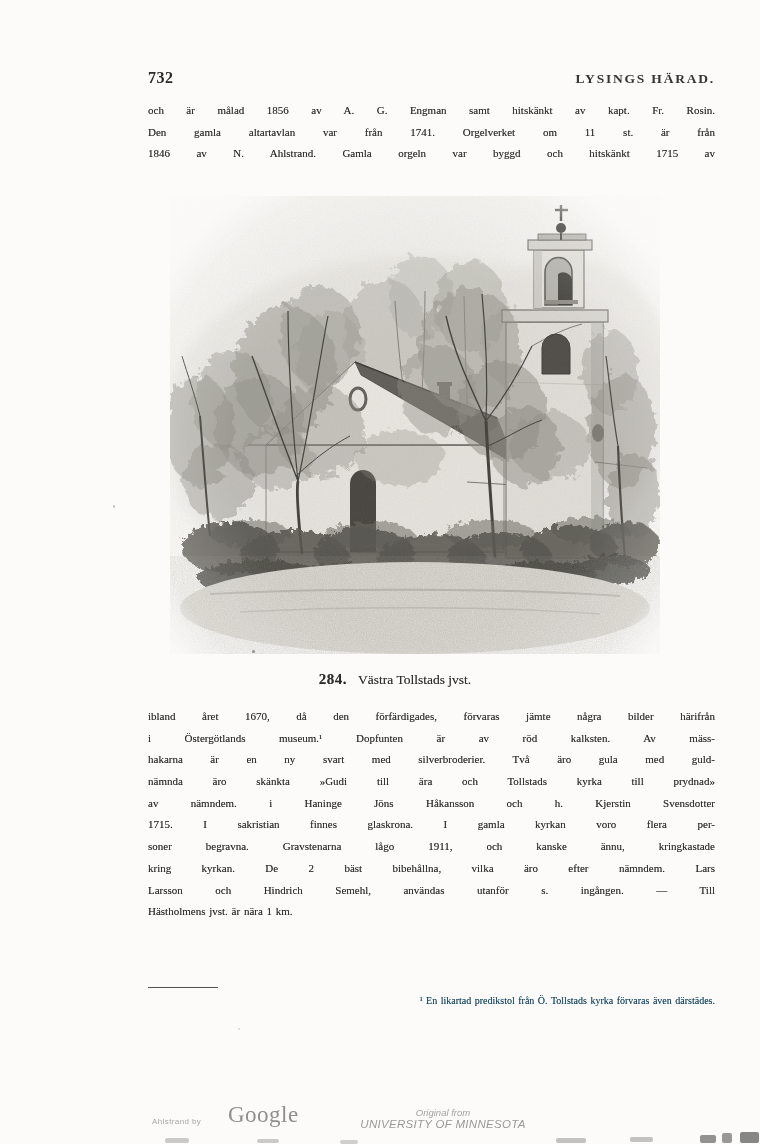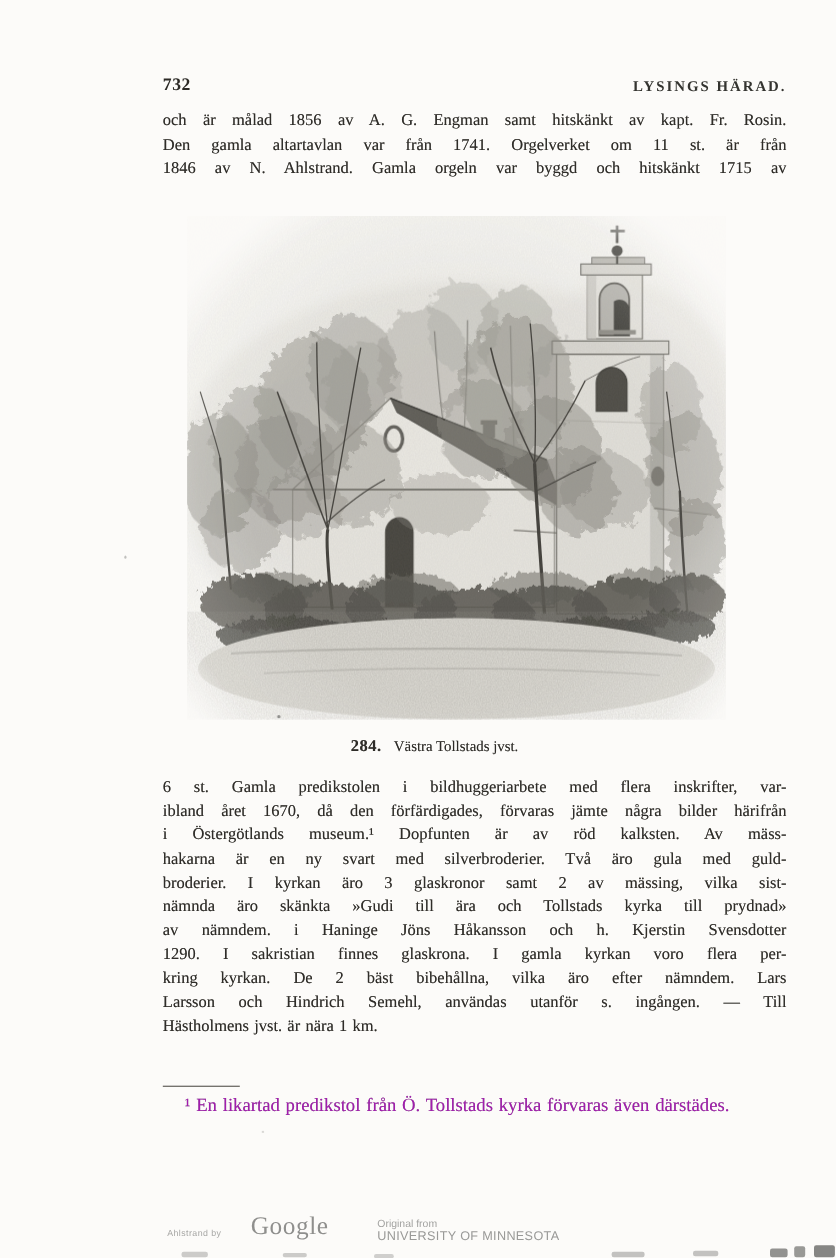--- a/index.html
+++ b/index.html
@@ -11,52 +11,52 @@
   .pagenum{
     position:absolute; left:148px; top:69px;
     font-size:16px; font-weight:600; letter-spacing:.5px; color:#2c2a26;text-align:center;
   }
   .runhead{
     position:absolute; left:148px; top:71px; width:567px; text-align:right;
     font-size:13.5px; font-weight:700; letter-spacing:1.8px; color:#343430;
   }
   .para{
     position:absolute; left:148px; width:567px;
-    font-size:15px; line-height:21.7px; word-spacing:1px;
+    font-size:11px; line-height:21.7px; word-spacing:1px;
     text-shadow:0 0 .5px rgba(46,44,40,.55);
   }
   .para1{top:100px;}
   .para2{top:706px;}
   .jline{ text-align:justify; text-align-last:justify; height:21.7px; overflow:hidden; }
   .jline.last{ text-align-last:left; }
   .figure{ position:absolute; left:170px; top:196px; width:490px; height:458px; }
   .caption{
     position:absolute; left:160px; top:671px; width:470px; text-align:center;
     font-size:13.5px; color:#2e2c28; text-shadow:0 0 .4px rgba(46,44,40,.5);
   }
   .cap-num{ font-weight:700; font-size:15px; margin-right:11px; letter-spacing:.5px; }
   .fnrule{ position:absolute; left:148px; top:987px; width:70px; border-top:1.3px solid #54524c; }
   .footnote{
     position:absolute; left:148px; top:995px; width:567px;
-    font-size:17px; text-indent:20px; color:#a21caf;
-    text-shadow:0 0 .4px rgba(46,44,40,.5); word-spacing:1px;
+    font-size:10px; text-indent:20px; color:#0c4a6e;
+    text-shadow:0 0 .4px rgba(46,44,40,.5); word-spacing:1px;text-align:right;
   }
   .f-digitized{
     position:absolute; left:152px; top:1117px;
     font-family:"Liberation Sans","DejaVu Sans",sans-serif;
     font-size:8px; color:#a6a6a4; letter-spacing:.4px;
   }
   .f-google{
     position:absolute; left:192px; top:1102px;
     font-family:"Liberation Serif","DejaVu Serif",serif;
     font-size:23px; color:#8f8f8d; letter-spacing:.5px;margin-left:36px;
   }
   .f-right{
-    position:absolute; left:343px; top:1107px; width:200px; text-align:left;
-    font-family:"Liberation Sans","DejaVu Sans",sans-serif; color:#a2a2a0;
+    position:absolute; left:343px; top:1107px; width:200px; text-align:center;
+    font-family:"Liberation Sans","DejaVu Sans",sans-serif; color:#a2a2a0;font-style:italic;
   }
   .f-orig{ font-size:9.5px; line-height:11px; }
   .f-inst{ font-size:11.5px; line-height:12px; color:#999997; letter-spacing:.3px; }
   .smudge{ position:absolute; border-radius:2px; filter:blur(.7px); }
   .dot{ position:absolute; border-radius:50%; }
 </style>
 </head>
 <body>
 
 <div class="page">
@@ -228,28 +228,27 @@
         <rect x="0" y="0" width="490" height="458" filter="url(#grain)" opacity="0.22"></rect>
       </g>
     </svg>
   </div>
 
   <div class="caption">
     <span class="cap-num">284.</span><span class="cap-text">Västra Tollstads jvst.</span>
   </div>
 
   <div class="para para2">
-      <div class="jline">6 st. Gamla predikstolen i bildhuggeriarbete med flera inskrifter, var-</div>
       <div class="jline">ibland året 1670, då den förfärdigades, förvaras jämte några bilder härifrån</div>
       <div class="jline">i Östergötlands museum.¹ Dopfunten är av röd kalksten. Av mäss-</div>
       <div class="jline">hakarna är en ny svart med silverbroderier. Två äro gula med guld-</div>
-      <div class="jline">broderier. I kyrkan äro 3 glaskronor samt 2 av mässing, vilka sist-</div>
       <div class="jline">nämnda äro skänkta »Gudi till ära och Tollstads kyrka till prydnad»</div>
       <div class="jline">av nämndem. i Haninge Jöns Håkansson och h. Kjerstin Svensdotter</div>
-      <div class="jline">1290. I sakristian finnes glaskrona. I gamla kyrkan voro flera per-</div>
+      <div class="jline">1715. I sakristian finnes glaskrona. I gamla kyrkan voro flera per-</div>
+      <div class="jline">soner begravna. Gravstenarna lågo 1911, och kanske ännu, kringkastade</div>
       <div class="jline">kring kyrkan. De 2 bäst bibehållna, vilka äro efter nämndem. Lars</div>
       <div class="jline">Larsson och Hindrich Semehl, användas utanför s. ingången. — Till</div>
       <div class="jline last">Hästholmens jvst. är nära 1 km.</div>
     </div>
 
   <div class="fnrule"></div>
   <div class="footnote">¹ En likartad predikstol från Ö. Tollstads kyrka förvaras även därstädes.</div>
 
   <div class="f-digitized">Ahlstrand by</div>
   <div class="f-google">Google</div>

